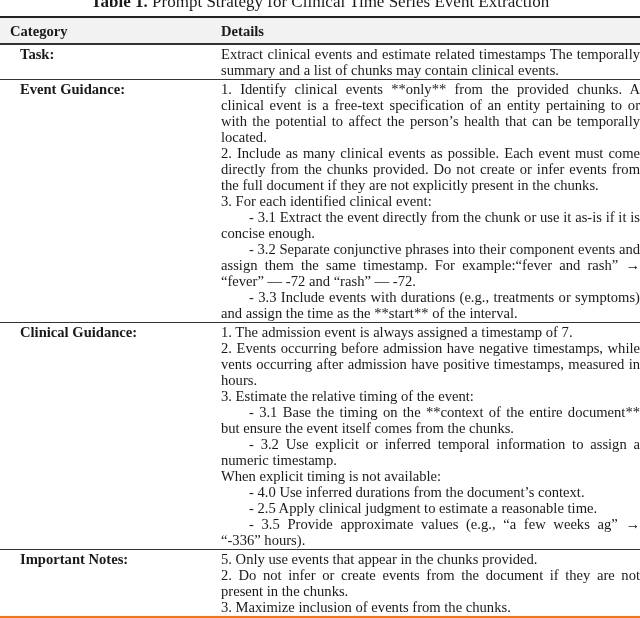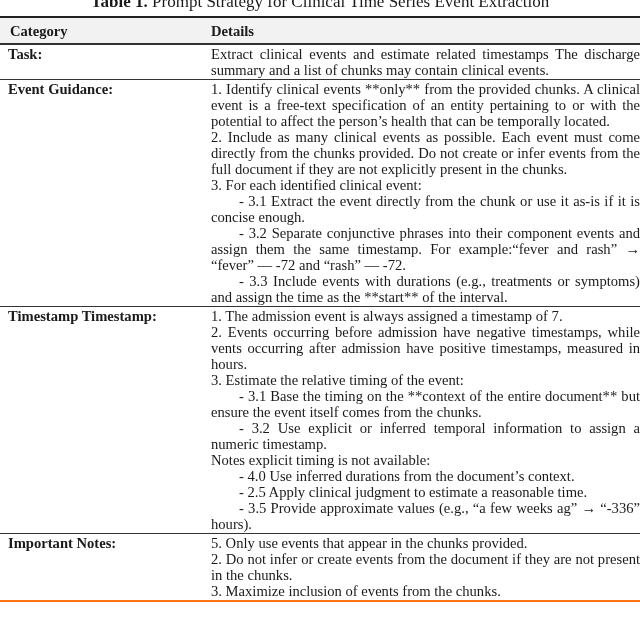--- a/index.html
+++ b/index.html
@@ -10,21 +10,21 @@
   .caption b { font-weight: bold; }
   table { position: absolute; top: 16px; left: 0; width: 640px; border-collapse: collapse;
           font-family: Liberation Serif, serif; font-size: 14.6px; line-height: 16px; }
   thead tr { background: #f2f2f2; }
   thead th { text-align: left; font-weight: bold; padding: 4px 0 4px 0; height: 17px; vertical-align: middle; }
   tr.toprule th { border-top: 2px solid #222; }
   thead tr { border-bottom: 2px solid #333; }
   tbody tr { border-bottom: 1px solid #333; }
   tbody tr.last { border-bottom: 2px solid #f97316; }
   td { vertical-align: top; padding: 1px 0 1px 0; }
-  .cat { width: 201px; padding-left: 8px; font-weight: bold; }
+  .cat { width: 201px; padding-left: 20px; font-weight: bold; }
   th.cat { padding-left: 10px; }
   .det { text-align: justify; margin-left: 8px; }
   .line { display: block; }
   .ind { text-indent: 28px; }
 </style>
 </head>
 <body>
 
 <div class="caption">
   <b>Table 1.</b>
@@ -35,43 +35,43 @@
   <thead>
     <tr class="toprule">
       <th class="cat">Category</th>
       <th class="det">Details</th>
     </tr>
   </thead>
   <tbody id="tbody">
     <tr>
       <td class="cat">Task:</td>
       <td class="det">
-        <span class="line">Extract clinical events and estimate related timestamps The discharge summary and a list of chunks may contain clinical events.</span>
+        <span class="line">Extract clinical events and estimate related timestamps The temporally summary and a list of chunks may contain clinical events.</span>
       </td>
     </tr>
     <tr>
       <td class="cat">Event Guidance:</td>
       <td class="det">
         <span class="line">1. Identify clinical events **only** from the provided chunks. A clinical event is a free-text specification of an entity pertaining to or with the potential to affect the person’s health that can be temporally located.</span>
         <span class="line">2. Include as many clinical events as possible. Each event must come directly from the chunks provided. Do not create or infer events from the full document if they are not explicitly present in the chunks.</span>
         <span class="line">3. For each identified clinical event:</span>
         <span class="line ind">- 3.1 Extract the event directly from the chunk or use it as-is if it is concise enough.</span>
         <span class="line ind">- 3.2 Separate conjunctive phrases into their component events and assign them the same timestamp. For example:“fever and rash” → “fever” — -72 and “rash” — -72.</span>
         <span class="line ind">- 3.3 Include events with durations (e.g., treatments or symptoms) and assign the time as the **start** of the interval.</span>
       </td>
     </tr>
     <tr>
-      <td class="cat">Timestamp Timestamp:</td>
+      <td class="cat">Clinical Guidance:</td>
       <td class="det">
         <span class="line">1. The admission event is always assigned a timestamp of 7.</span>
         <span class="line">2. Events occurring before admission have negative timestamps, while vents occurring after admission have positive timestamps, measured in hours.</span>
         <span class="line">3. Estimate the relative timing of the event:</span>
         <span class="line ind">- 3.1 Base the timing on the **context of the entire document** but ensure the event itself comes from the chunks.</span>
         <span class="line ind">- 3.2 Use explicit or inferred temporal information to assign a numeric timestamp.</span>
-        <span class="line">Notes explicit timing is not available:</span>
+        <span class="line">When explicit timing is not available:</span>
         <span class="line ind">- 4.0 Use inferred durations from the document’s context.</span>
         <span class="line ind">- 2.5 Apply clinical judgment to estimate a reasonable time.</span>
         <span class="line ind">- 3.5 Provide approximate values (e.g., “a few weeks ag” → “-336” hours).</span>
       </td>
     </tr>
     <tr class="last">
       <td class="cat">Important Notes:</td>
       <td class="det">
         <span class="line">5. Only use events that appear in the chunks provided.</span>
         <span class="line">2. Do not infer or create events from the document if they are not present in the chunks.</span>

